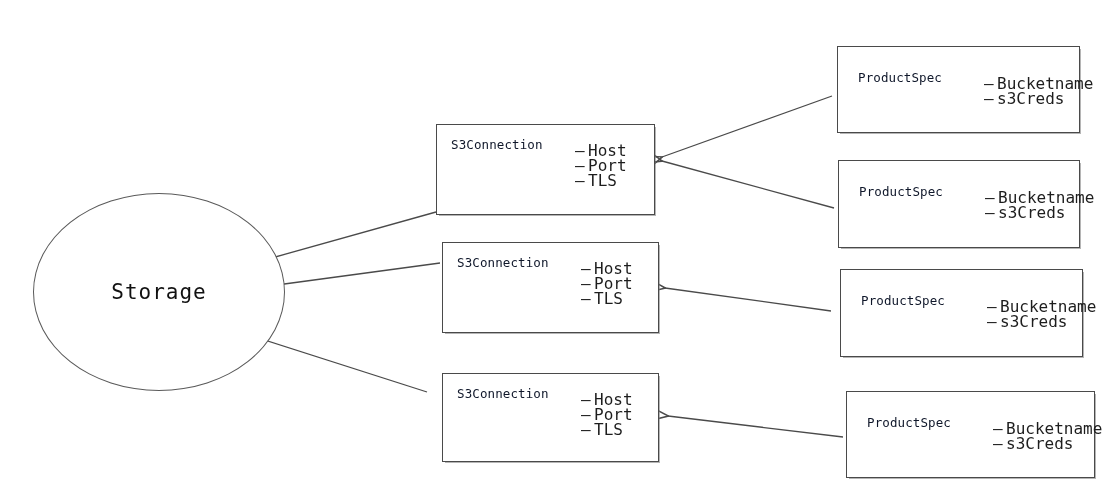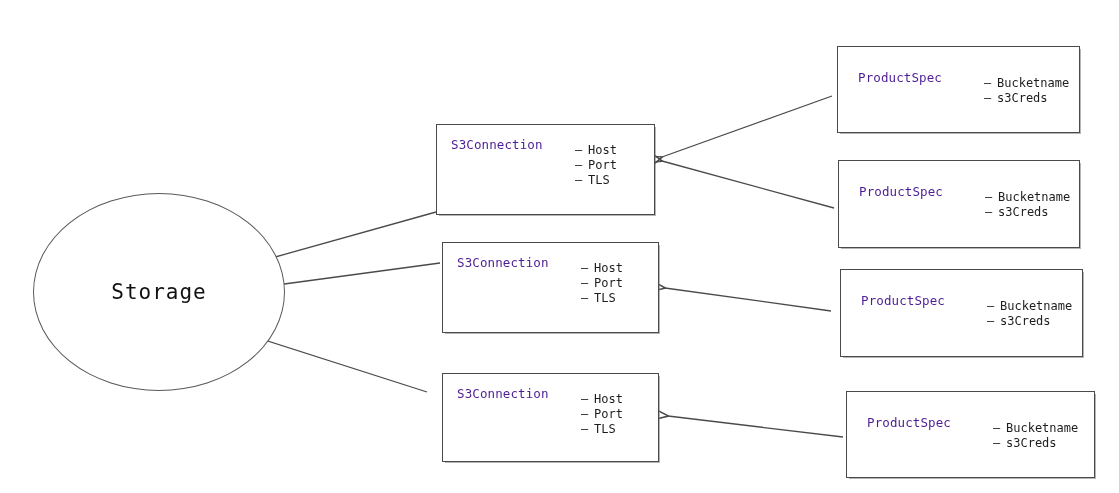--- a/index.html
+++ b/index.html
@@ -28,27 +28,27 @@
     box-sizing: border-box;
     border: 1.6px solid #4a4a4a;
     background: #ffffff;
     box-shadow: 2px 2px 0 -1px rgba(120,120,120,0.55);
   }
   .node-title {
     position: absolute;
     left: 14px;
     top: 12px;
     font-size: 12.5px;
-    color: #4c1d95;
+    color: #0f172a;
     letter-spacing: 0.1px;
     white-space: nowrap;
   }
   .node-attrs {
     position: absolute;
-    font-size: 12px;
+    font-size: 16px;
     color: #1d1d1d;
     line-height: 15px;
     white-space: nowrap;
   }
   .attr-row {
     white-space: nowrap;
   }
   .attr-dash {
     display: inline-block;
     width: 13px;

